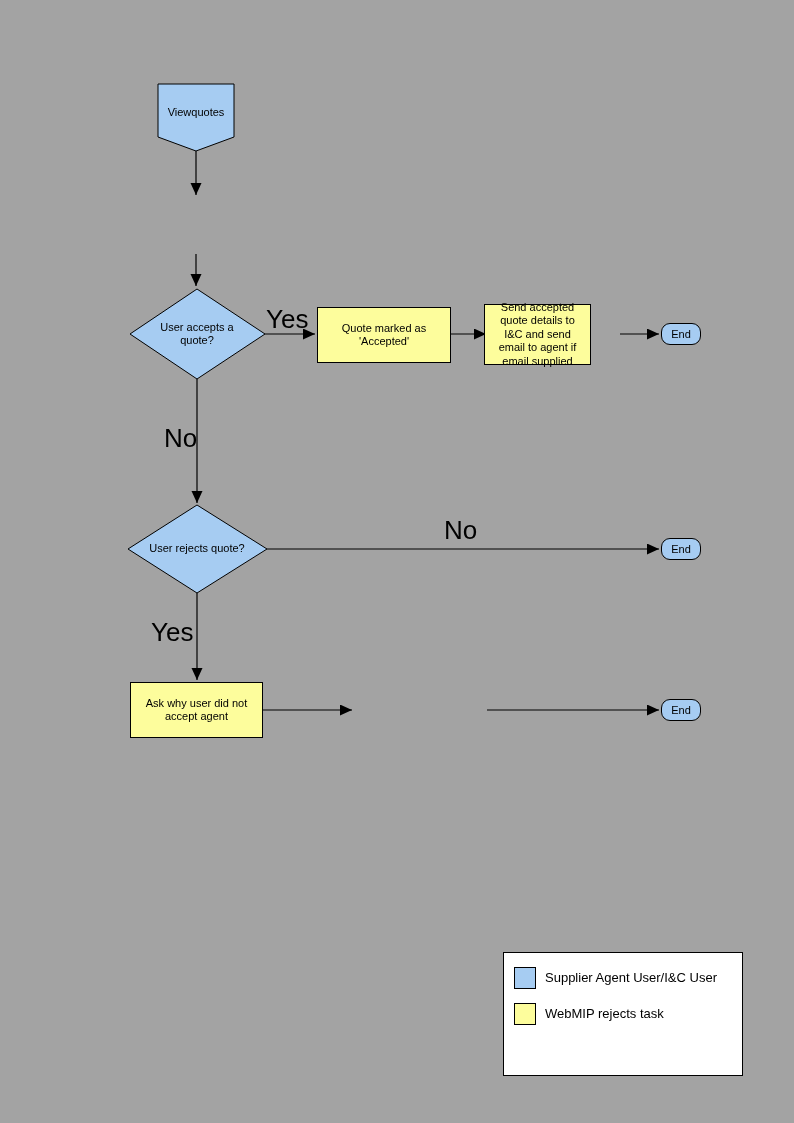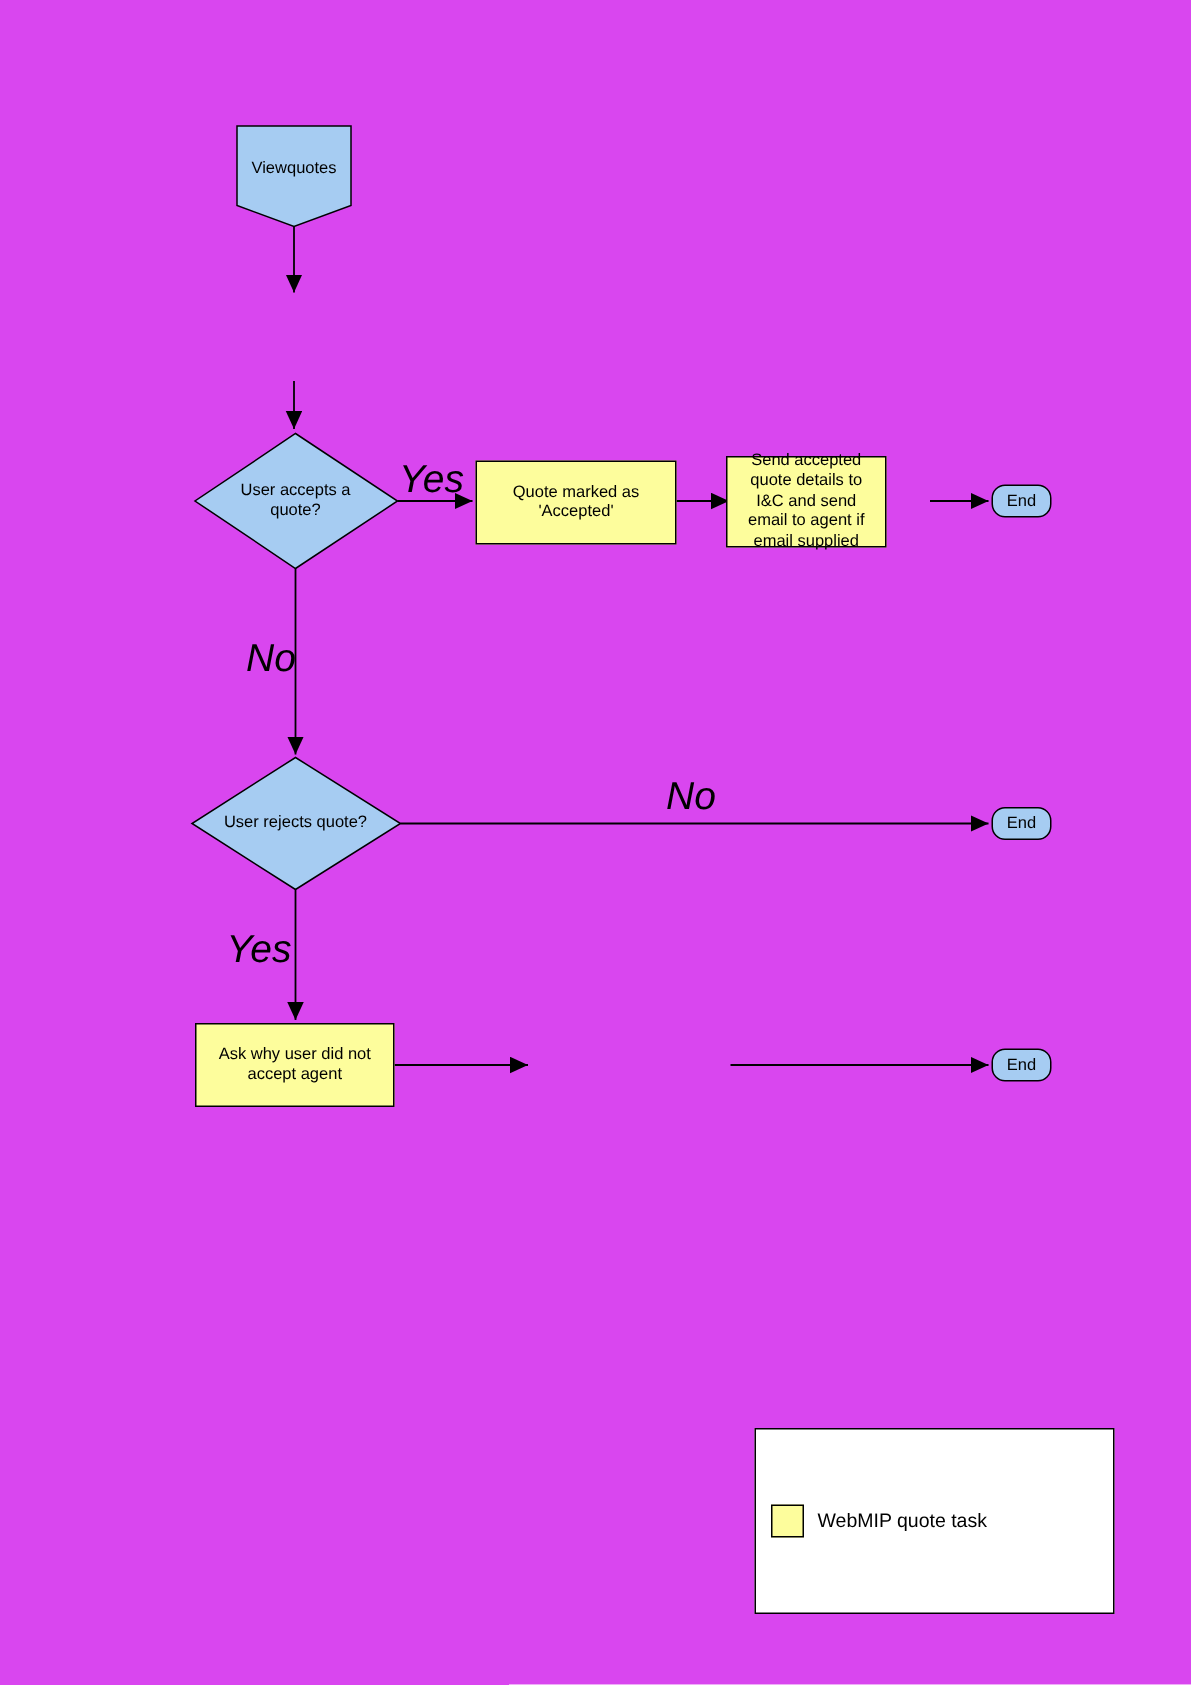--- a/index.html
+++ b/index.html
@@ -1,20 +1,20 @@
 <!DOCTYPE html>
 <html><head>
 <meta charset="utf-8">
 <style>
   html, body { margin: 0; padding: 0; background: #ffffff; }
   .canvas {
     position: relative;
     width: 794px;
     height: 1123px;
-    background: #d946ef;
+    background: #a3a3a3;
     font-family: "Liberation Sans", sans-serif;
     color: #000;
     overflow: hidden;
   }
   .layer { position: absolute; left: 0; top: 0; }
 
   
   .fill-blue   { fill: #A6CCF2; stroke: #000; stroke-width: 1; }
   .connector   { stroke: #000; stroke-width: 1.2; fill: none; }
 
@@ -60,21 +60,20 @@
     pointer-events: none;
   }
 
   
   .edge-label {
     position: absolute;
     font-size: 26px;
     line-height: 26px;
     color: #000;
     white-space: nowrap;
-    font-style: italic;
   }
 
   
   .legend {
     position: absolute;
     left: 503px;
     top: 952px;
     width: 240px;
     height: 124px;
     background: #fff;
@@ -142,19 +141,23 @@
   <div class="terminator" style="left:661px;top:323px">End</div>
   <div class="terminator" style="left:661px;top:538px">End</div>
   <div class="terminator" style="left:661px;top:699px">End</div>
 
   <div class="edge-label" style="left:266px;top:306px">Yes</div>
   <div class="edge-label" style="left:164px;top:425px">No</div>
   <div class="edge-label" style="left:444px;top:517px">No</div>
   <div class="edge-label" style="left:151px;top:619px">Yes</div>
 
   <div class="legend">
+    <div class="legend-row" style="top:14px">
+      <div class="legend-swatch" style="background-color: rgb(166, 204, 242);"></div>
+      <div class="legend-label">Supplier Agent User/I&amp;C User</div>
+    </div>
     <div class="legend-row" style="top:50px">
       <div class="legend-swatch" style="background-color: rgb(253, 253, 156);"></div>
-      <div class="legend-label">WebMIP quote task</div>
+      <div class="legend-label">WebMIP rejects task</div>
     </div>
   </div>
 
 </div>
 
 </body></html>

